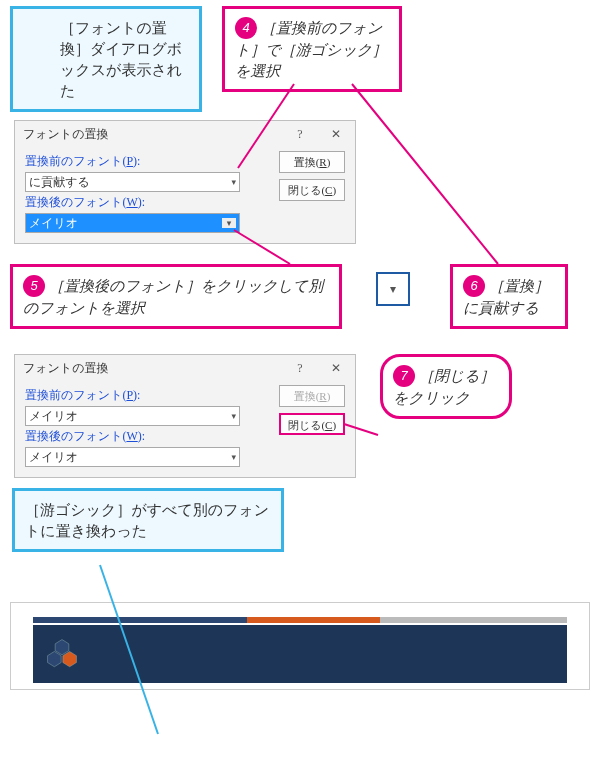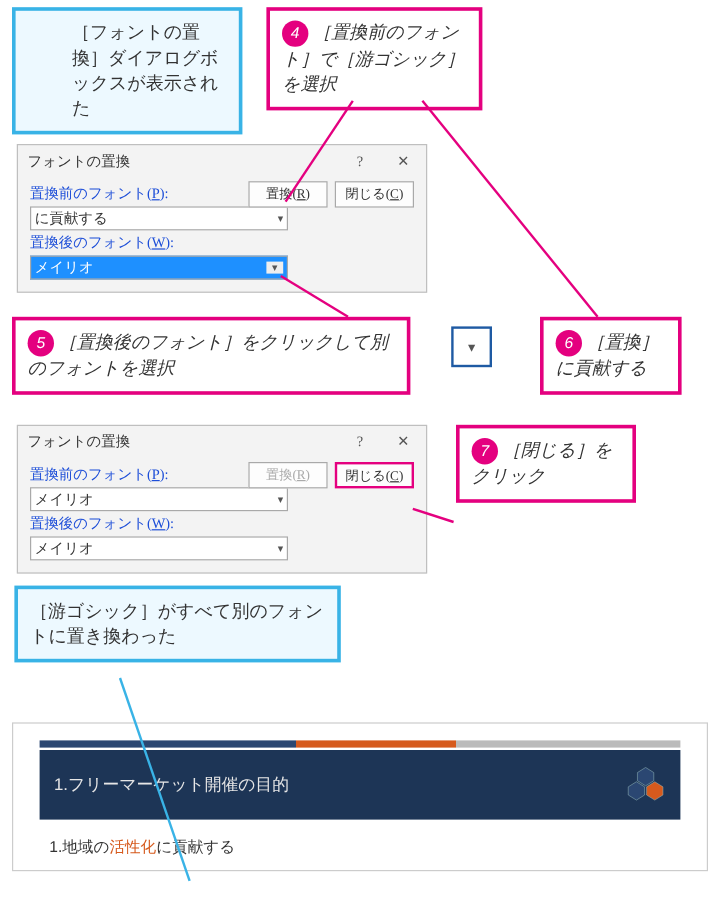--- a/index.html
+++ b/index.html
@@ -57,21 +57,21 @@
   .combo {
     width: 215px; height: 20px;
     border:1px solid #a9a9a9;
     background:#fff;
     display:flex; align-items:center; justify-content:space-between;
     padding:0 3px;
   }
   .combo.sel { background:#1e90ff; color:#fff; }
   .combo .arrow { font-size:9px; color:#555; }
   .combo.sel .arrow { color:#555; background:#eee; width:14px; text-align:center; }
-  .act-btns { position:absolute; right:10px; top:4px; display:flex; flex-direction:row; gap:6px; }
+  .act-btns { position:absolute; right:10px; top:4px; display:flex; flex-direction:column; gap:6px; }
   .btn {
     width:66px; height:22px;
     border:1px solid #a9a9a9;
     background:#fdfdfd;
     font-size:11px;
     text-align:center;
     line-height:20px;
   }
   .btn.disabled { color:#aaa; }
   
@@ -182,44 +182,40 @@
       <span>メイリオ</span>
       <span class="arrow">▾</span>
     </div>
     <div class="act-btns">
       <div class="btn disabled"><span>置換(</span><span class="accel">R</span><span>)</span></div>
       <div class="btn" style="border-color:#e4007f;border-width:2px"><span>閉じる(</span><span class="accel">C</span><span>)</span></div>
     </div>
   </div>
 </div>
 
-<div class="callout callout-pink" style="left:380px; top:354px; width:150px;">
+<div class="callout callout-pink" style="left:380px; top:354px; width:132px;border-radius:20px;">
   <span class="step-num">7</span><span>［閉じる］をクリック</span>
 </div>
 
 <div class="callout callout-blue" style="left:12px; top:488px; width:272px;">
   <span>［游ゴシック］がすべて別のフォントに置き換わった</span>
 </div>
 
 <div class="slide-wrap" style="top:602px;">
   <div class="bar-accent"></div>
   <div class="slide-title">
-    <span>1.フリーマーケット開催の目的</span>
     <span class="hex">
       <svg viewBox="0 0 40 34">
           <g fill="#2b4772" stroke="#9bb" stroke-width="0.5">
         <polygon points="20,0 28,5 28,13 20,18 12,13 12,5"></polygon>
         <polygon points="11,14 19,19 19,27 11,32 3,27 3,19"></polygon>
         <polygon points="29,14 37,19 37,27 29,32 21,27 21,19" fill="#d65a1d"></polygon>
       </g>
         </svg>
     </span>
-  </div>
-  <div class="slide-body">
-    <span>1.</span><span>地域の</span><span class="hl">活性化</span><span>に貢献する</span>
   </div>
 </div>
 
 <svg class="annot" width="600" height="762">
   <g stroke="#e4007f" stroke-width="2" fill="none">
     <line x1="294" y1="84" x2="238" y2="168"></line>
     <line x1="352" y1="84" x2="498" y2="264"></line>
     <line x1="290" y1="264" x2="234" y2="230"></line>
     <line x1="378" y1="435" x2="344" y2="424"></line>
   </g>

